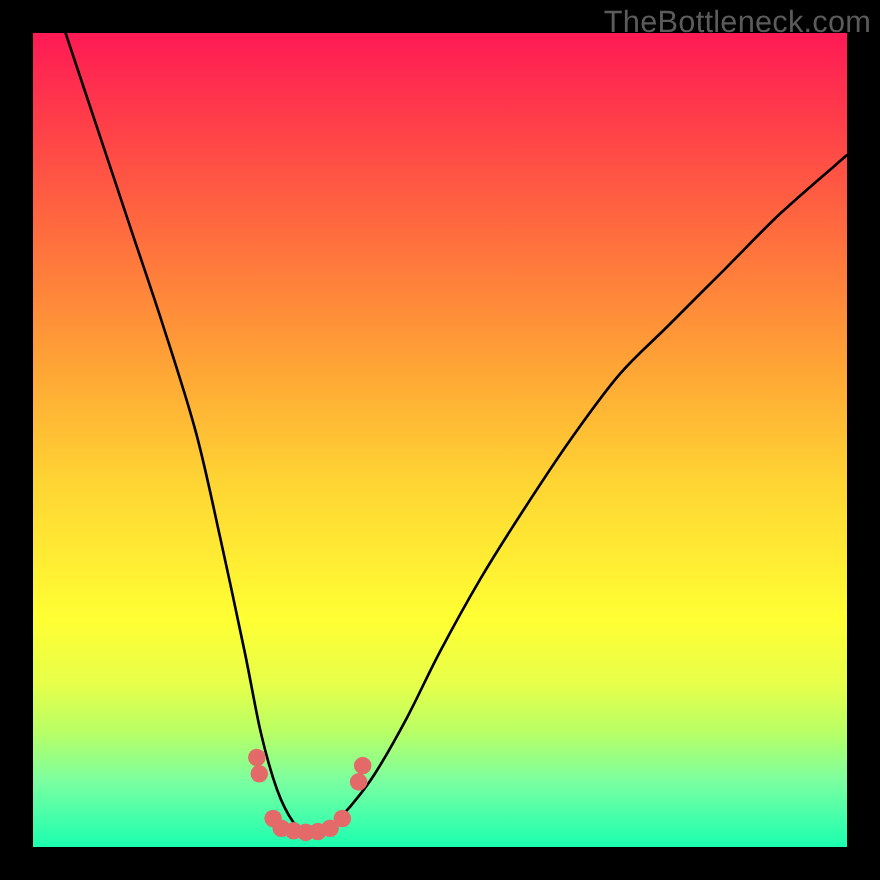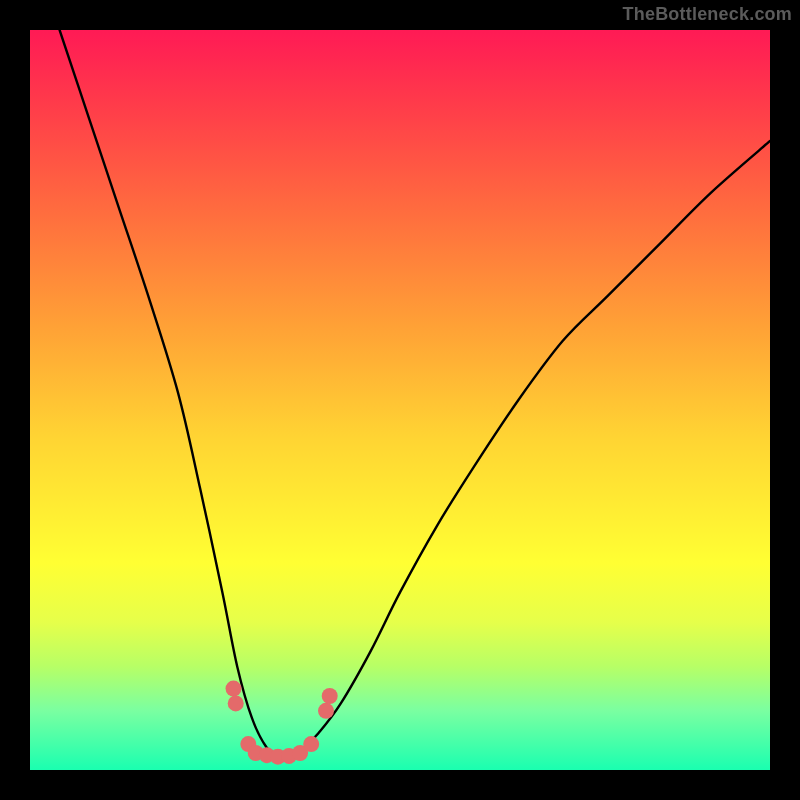--- a/index.html
+++ b/index.html
@@ -44,22 +44,22 @@
     left: 0;
     top: 0;
     width: 740px;
     height: 740px;
   }
   .watermark {
     position: absolute;
     top: 4px;
     right: 8px;
     color: #5b5b5b;
-    font-size: 18px;
-    font-weight: 700;
+    font-size: 28px;
+    font-weight: 400;
     letter-spacing: 0.2px;
   }
 </style>
 </head>
 <body>
 
 <div class="frame">
   <div class="plot">
     <svg class="curve" viewBox="0 0 740 740" preserveAspectRatio="none">
       <path d="M 29.60 0.00 C 34.53 14.80, 49.33 59.20, 59.20 88.80 C 69.07 118.40, 78.93 148.00, 88.80 177.60 C 98.67 207.20, 108.53 235.57, 118.40 266.40 C 128.27 297.23, 139.37 330.53, 148.00 362.60 C 156.63 394.67, 162.80 425.50, 170.20 458.80 C 177.60 492.10, 186.23 532.80, 192.40 562.40 C 198.57 592.00, 202.27 615.43, 207.20 636.40 C 212.13 657.37, 217.07 674.63, 222.00 688.20 C 226.93 701.77, 232.48 711.63, 236.80 717.80 C 241.12 723.97, 244.20 723.97, 247.90 725.20 C 251.60 726.43, 255.92 725.82, 259.00 725.20 C 262.08 724.58, 263.93 722.73, 266.40 721.50 C 268.87 720.27, 270.10 720.88, 273.80 717.80 C 277.50 714.72, 282.43 710.40, 288.60 703.00 C 294.77 695.60, 302.17 686.97, 310.80 673.40 C 319.43 659.83, 330.53 640.10, 340.40 621.60 C 350.27 603.10, 358.90 583.37, 370.00 562.40 C 381.10 541.43, 394.67 516.77, 407.00 495.80 C 419.33 474.83, 430.43 457.57, 444.00 436.60 C 457.57 415.63, 473.60 390.97, 488.40 370.00 C 503.20 349.03, 518.00 328.07, 532.80 310.80 C 547.60 293.53, 561.17 282.43, 577.20 266.40 C 593.23 250.37, 611.73 231.87, 629.00 214.60 C 646.27 197.33, 662.30 180.07, 680.80 162.80 C 699.30 145.53, 730.13 119.63, 740.00 111.00" fill="none" stroke="#000000" stroke-width="2.4" stroke-linecap="round" stroke-linejoin="round"></path>

